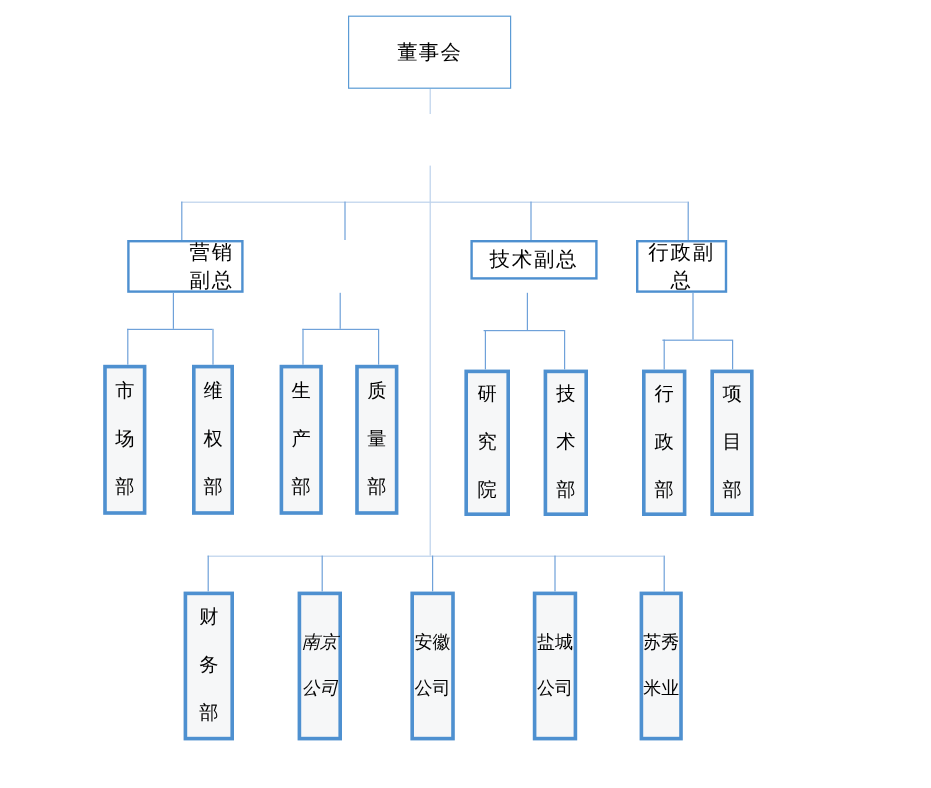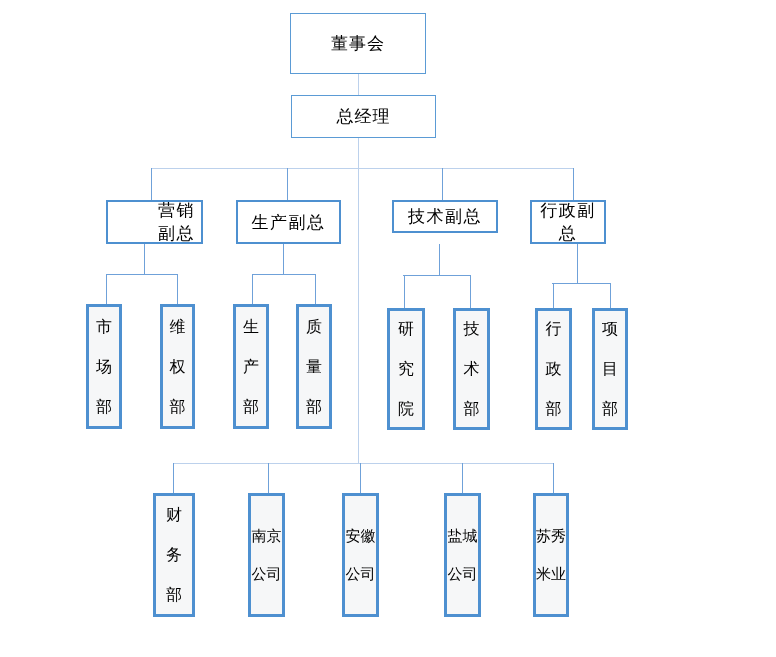--- a/index.html
+++ b/index.html
@@ -59,29 +59,23 @@
 
   <div class="vline c-mid" style="left:173px; top:463px; height:30px;"></div>
   <div class="vline c-mid" style="left:268px; top:463px; height:30px;"></div>
   <div class="vline c-mid" style="left:360px; top:463px; height:30px;"></div>
   <div class="vline c-mid" style="left:462px; top:463px; height:30px;"></div>
   <div class="vline c-mid" style="left:553px; top:463px; height:30px;"></div>
 
   <div class="node thin" style="left:290px; top:13px; width:136px; height:61px;">
     <span>董事会</span>
   </div>
-  <div class="node thin" style="left:291px; top:95px; width:145px; height:43px;">
-    <span>总经理</span>
-  </div>
 
   <div class="node mid" style="left:106px; top:200px; width:97px; height:44px;padding-left:44px;">
     <span>营销副总</span>
-  </div>
-  <div class="node mid" style="left:236px; top:200px; width:105px; height:44px;">
-    <span>生产副总</span>
   </div>
   <div class="node mid" style="left:392px; top:200px; width:106px; height:33px;">
     <span>技术副总</span>
   </div>
   <div class="node mid" style="left:530px; top:200px; width:76px; height:44px;">
     <span>行政副总</span>
   </div>
 
   <div class="node vert" style="left:86px; top:304px; width:36px; height:125px;">
     <span class="vtext">市
@@ -122,21 +116,21 @@
     <span class="vtext">项
 目
 部</span>
   </div>
 
   <div class="node vert" style="left:153px; top:493px; width:42px; height:124px;">
     <span class="vtext">财
 务
 部</span>
   </div>
-  <div class="node vert pairs" style="left:248px; top:493px; width:37px; height:124px;">
+  <div class="node vert pairs" style="left:248px; top:493px; width:37px; height:124px;font-style:italic;">
     <span class="vtext">南京
 公司</span>
   </div>
   <div class="node vert pairs" style="left:342px; top:493px; width:37px; height:124px;">
     <span class="vtext">安徽
 公司</span>
   </div>
   <div class="node vert pairs" style="left:444px; top:493px; width:37px; height:124px;">
     <span class="vtext">盐城
 公司</span>

